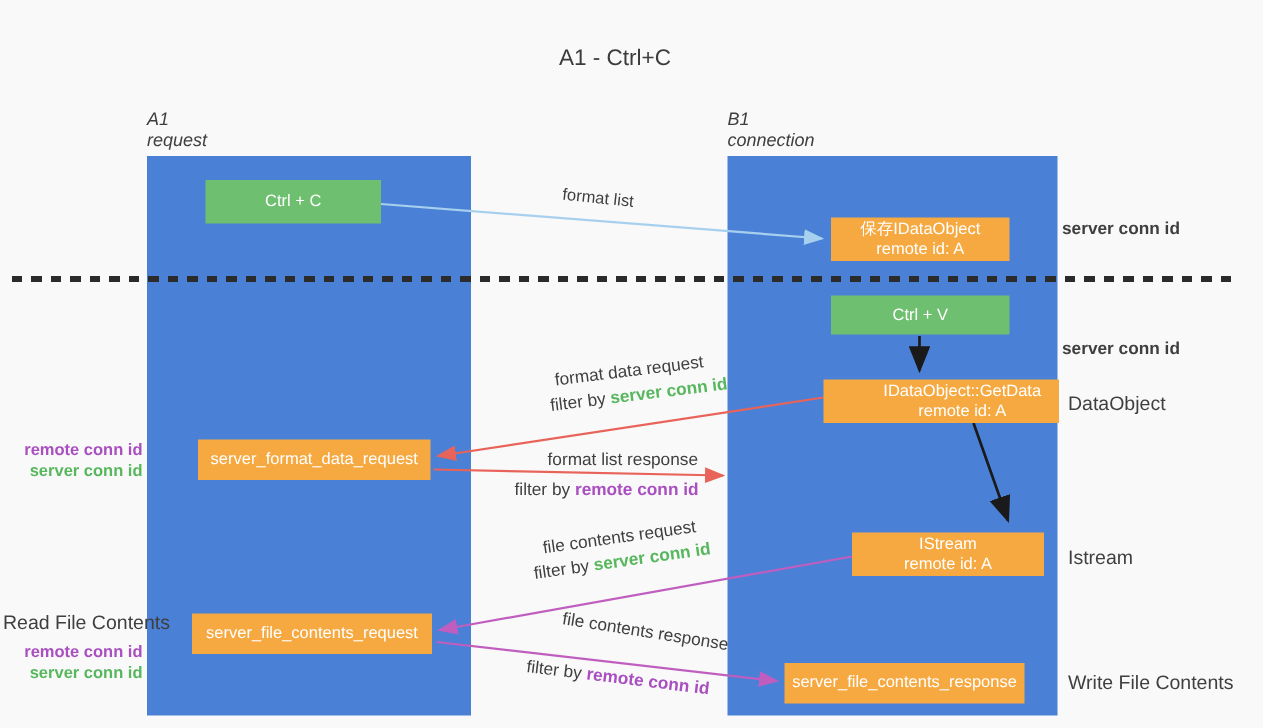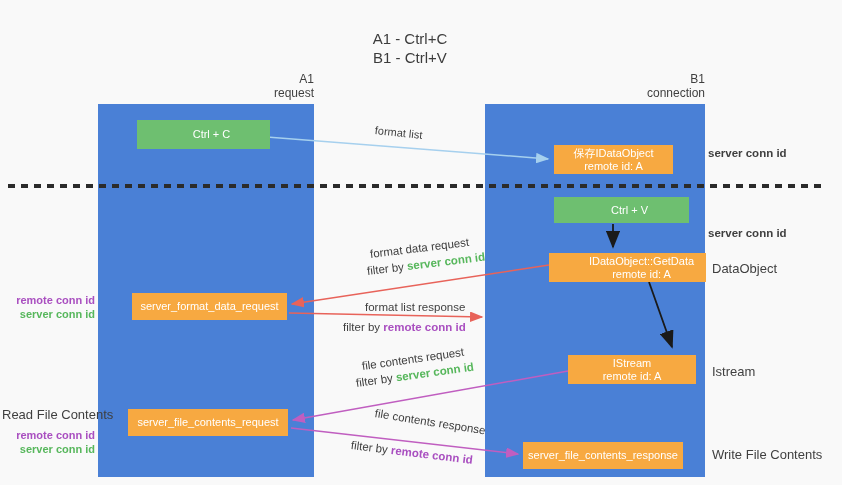--- a/index.html
+++ b/index.html
@@ -1,30 +1,30 @@
 <!DOCTYPE html>
 <html style="--background: #f9f9f9; --lane_blue: #4a80d6; --box_orange: #f7a941; --box_green: #6ebf70; --text_green: #57b75c; --text_purple: #a94fc0; --arrow_red: #e8635a; --arrow_magenta: #c05ec0; --arrow_lightblue: #a6d0ee; --arrow_black: #1a1a1a; --divider_black: #2b2b2b; --text_dark: #3c3c3c; --text_gray: #3f3f3f;"><head>
 <meta charset="utf-8">
 <style>
   html,body{margin:0;padding:0;}
   body{font-family:"Liberation Sans","DejaVu Sans",sans-serif;background:#f9f9f9;}
   #stage{position:relative;width:842px;height:485px;background:var(--background,#f9f9f9);overflow:hidden;margin-top:16px;}
 
   .title{position:absolute;left:300px;top:13px;width:220px;text-align:center;
          font-size:15px;line-height:19px;color:var(--text_dark,#3c3c3c);}
-  .lane-header{position:absolute;top:56px;text-align:right;font-size:12px;line-height:14px;color:var(--text_gray,#3f3f3f);}
+  .lane-header{position:absolute;top:56px;text-align:left;font-size:12px;line-height:14px;color:var(--text_gray,#3f3f3f);font-style:italic;}
   .lane{position:absolute;top:88px;height:373px;background:var(--lane_blue,#4a80d6);}
   .lane.left{left:98px;width:216px;}
   .lane.right{left:485px;width:220px;}
   .divider{position:absolute;left:8px;top:168px;width:818px;height:4px;
            background:repeating-linear-gradient(90deg,var(--divider_black,#2b2b2b) 0 7px,transparent 7px 13px);}
 
   .box{position:absolute;display:flex;flex-direction:column;align-items:center;justify-content:center;
        color:#fff;font-size:11px;line-height:13px;text-align:center;white-space:nowrap;}
-  .green{background:var(--box_green,#6ebf70);padding-left:16px;}
+  .green{background:var(--box_green,#6ebf70);}
   .orange{background:var(--box_orange,#f7a941);}
 
   svg.arrows{position:absolute;left:0;top:0;pointer-events:none;}
   .s-lightblue{stroke:var(--arrow_lightblue,#a6d0ee);}
   .s-black{stroke:var(--arrow_black,#1a1a1a);}
   .s-red{stroke:var(--arrow_red,#e8635a);}
   .s-mag{stroke:var(--arrow_magenta,#c05ec0);}
   .f-lightblue{fill:var(--arrow_lightblue,#a6d0ee);}
   .f-black{fill:var(--arrow_black,#1a1a1a);}
   .f-red{fill:var(--arrow_red,#e8635a);}
@@ -37,21 +37,20 @@
   .side.b-green{font-size:11.5px;}
   .side-col{position:absolute;left:2px;width:93px;text-align:right;font-size:11px;line-height:14px;white-space:nowrap;}
 </style>
 </head>
 <body>
 
 <div id="stage">
 
   <div class="title">
     <div>A1 - Ctrl+C</div>
-    <div>B1 - Ctrl+V</div>
   </div>
 
   <div class="lane-header" style="left:98px;width:216px;">
     <div>A1</div>
     <div>request</div>
   </div>
   <div class="lane-header" style="left:485px;width:220px;">
     <div>B1</div>
     <div>connection</div>
   </div>

